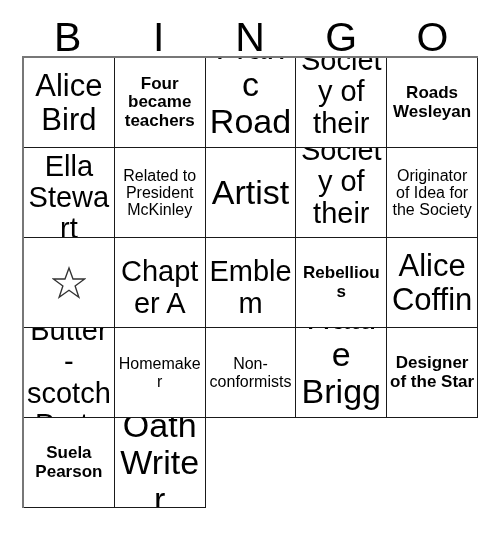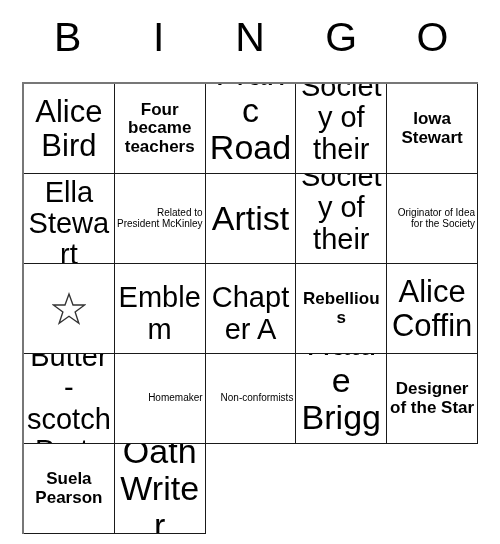--- a/index.html
+++ b/index.html
@@ -42,21 +42,21 @@
     line-height: 1;
     font-weight: 400;
     letter-spacing: 0;
     color: #000000;
   }
 
   
   .grid {
     position: absolute;
     left: 22px;
-    top: 82px;
+    top: 56px;
     width: 456px;
     height: 452px;
     display: grid;
     grid-template-columns: repeat(5, 1fr);
     grid-template-rows: repeat(5, 1fr);
     border-top: 2px solid #777777;
     border-left: 2px solid #777777;
     background: #ffffff;
   }
 
@@ -78,21 +78,21 @@
     line-height: 1.08;
     word-wrap: break-word;
     hyphens: none;
   }
 
   
   .fs-xl  { font-size: 31px; }
   .fs-lg  { font-size: 34px; }
   .fs-md  { font-size: 29px; margin-top: 10px; }
   .fs-sm  { font-size: 17px; font-weight: bold; }
-  .fs-xs  { font-size: 10px; text-align: right; }
+  .fs-xs  { font-size: 16px; }
 
   
   .free-star {
     width: 34px;
     height: 34px;
     display: block;
   }
   .free-star polygon {
     fill: none;
     stroke: #333333;
@@ -120,21 +120,21 @@
       <div class="cell">
         <span class="cell-text fs-sm">Four became teachers</span>
       </div>
       <div class="cell">
         <span class="cell-text fs-lg">Franc Roads</span>
       </div>
       <div class="cell">
         <span class="cell-text fs-md">Society of their own</span>
       </div>
       <div class="cell">
-        <span class="cell-text fs-sm">Iowa Stewart</span>
+        <span class="cell-text fs-sm">Roads Wesleyan</span>
       </div>
       <div class="cell">
         <span class="cell-text fs-md">Ella Stewart</span>
       </div>
       <div class="cell">
         <span class="cell-text fs-xs">Related to President McKinley</span>
       </div>
       <div class="cell">
         <span class="cell-text fs-lg">Artist</span>
       </div>
@@ -143,24 +143,24 @@
       </div>
       <div class="cell">
         <span class="cell-text fs-xs">Originator of Idea for the Society</span>
       </div>
       <div class="cell">
         <svg class="free-star" viewBox="0 0 100 100">
           <polygon points="50,6 61.8,38.2 96,38.2 68,58.6 79,92 50,71.4 21,92 32,58.6 4,38.2 38.2,38.2"></polygon>
         </svg>
       </div>
       <div class="cell">
-        <span class="cell-text fs-md">Emblem</span>
+        <span class="cell-text fs-md">Chapter A</span>
       </div>
       <div class="cell">
-        <span class="cell-text fs-md">Chapter A</span>
+        <span class="cell-text fs-md">Emblem</span>
       </div>
       <div class="cell">
         <span class="cell-text fs-sm">Rebellious</span>
       </div>
       <div class="cell">
         <span class="cell-text fs-xl">Alice Coffin</span>
       </div>
       <div class="cell">
         <span class="cell-text fs-md">Butter-scotch Party</span>
       </div>

